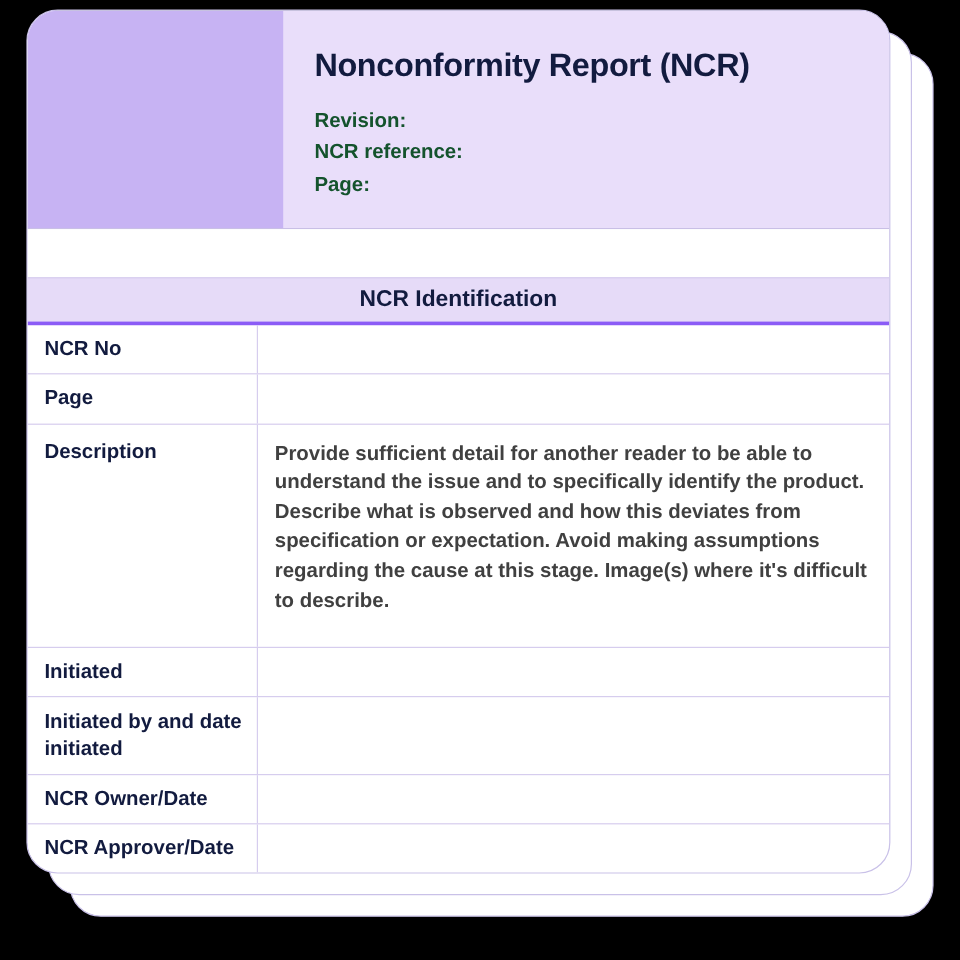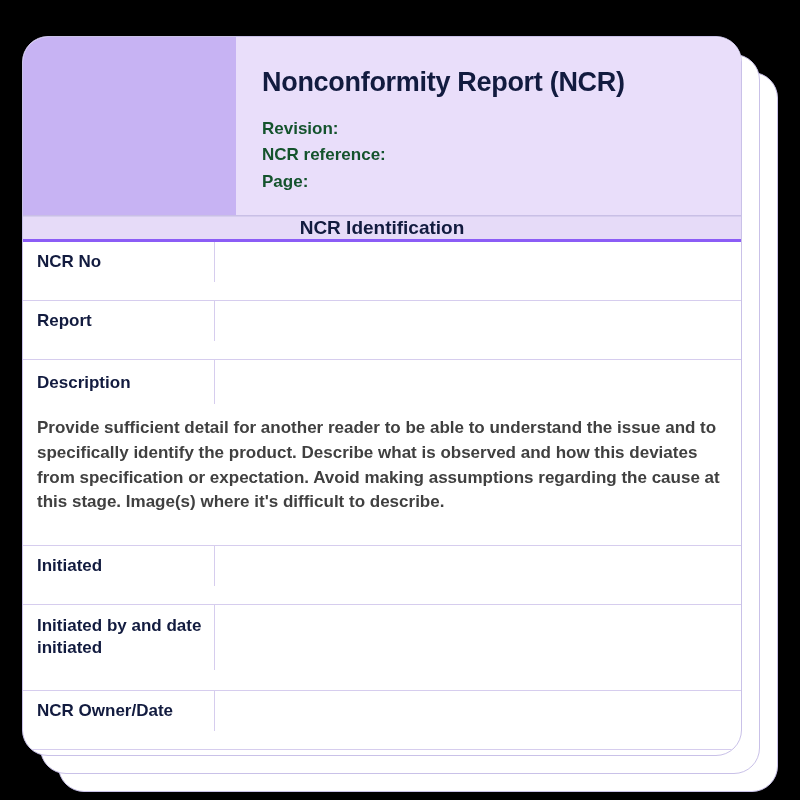--- a/index.html
+++ b/index.html
@@ -6,21 +6,21 @@
   body {
     width: 800px;
     height: 800px;
     background: #000000;
     font-family: -apple-system, BlinkMacSystemFont, "Segoe UI", Arial, sans-serif;
     position: relative;
     overflow: hidden;
   }
   .stack {
     position: absolute;
-    top: 36px;
+    top: 8px;
     left: 22px;
     width: 756px;
     height: 756px;
   }
   .card {
     position: absolute;
     width: 720px;
     height: 720px;
     background: #ffffff;
     border: 1px solid #c9c1e8;
@@ -81,21 +81,20 @@
     border-top: 1px solid #d6cdee;
     border-bottom: 3px solid #8b5cf6;
   }
   .table {
     flex: 1;
     display: flex;
     flex-direction: column;
   }
   .row {
     display: flex;
-    flex-direction: column;
     border-bottom: 1px solid #d6cdee;
   }
   .row:last-child { border-bottom: none; }
   .cell-label {
     width: 192px;
     padding: 10px 12px 10px 14px;
     font-size: 17px;
     font-weight: 700;
     color: #121b3f;
     border-right: 1px solid #d6cdee;
@@ -141,21 +140,21 @@
     </div>
 
     <div class="table">
 
       <div class="row short">
         <div class="cell-label">NCR No</div>
         <div class="cell-value"></div>
       </div>
 
       <div class="row short">
-        <div class="cell-label">Report</div>
+        <div class="cell-label">Page</div>
         <div class="cell-value"></div>
       </div>
 
       <div class="row desc">
         <div class="cell-label">Description</div>
         <div class="cell-value">Provide sufficient detail for another reader to be able to understand the issue and to specifically identify the product. Describe what is observed and how this deviates from specification or expectation. Avoid making assumptions regarding the cause at this stage. Image(s) where it's difficult to describe.</div>
       </div>
 
       <div class="row short">
         <div class="cell-label">Initiated</div>
@@ -166,19 +165,20 @@
         <div class="cell-label">Initiated by and date initiated</div>
         <div class="cell-value"></div>
       </div>
 
       <div class="row short">
         <div class="cell-label">NCR Owner/Date</div>
         <div class="cell-value"></div>
       </div>
 
       <div class="row short">
+        <div class="cell-label">NCR Approver/Date</div>
         <div class="cell-value"></div>
       </div>
 
     </div>
 
   </div>
 </div>
 
 </body></html>

